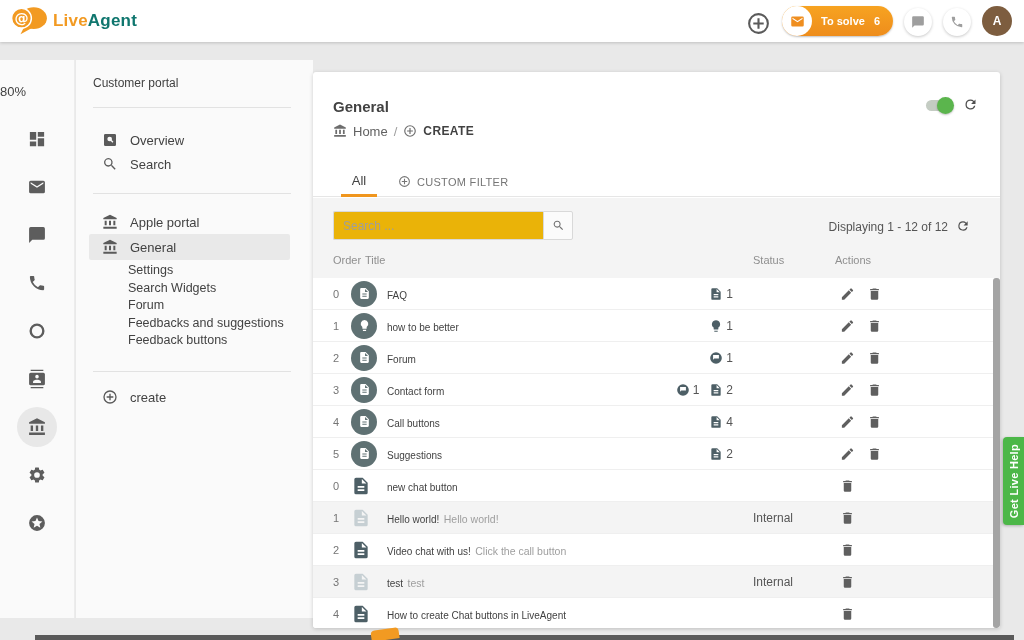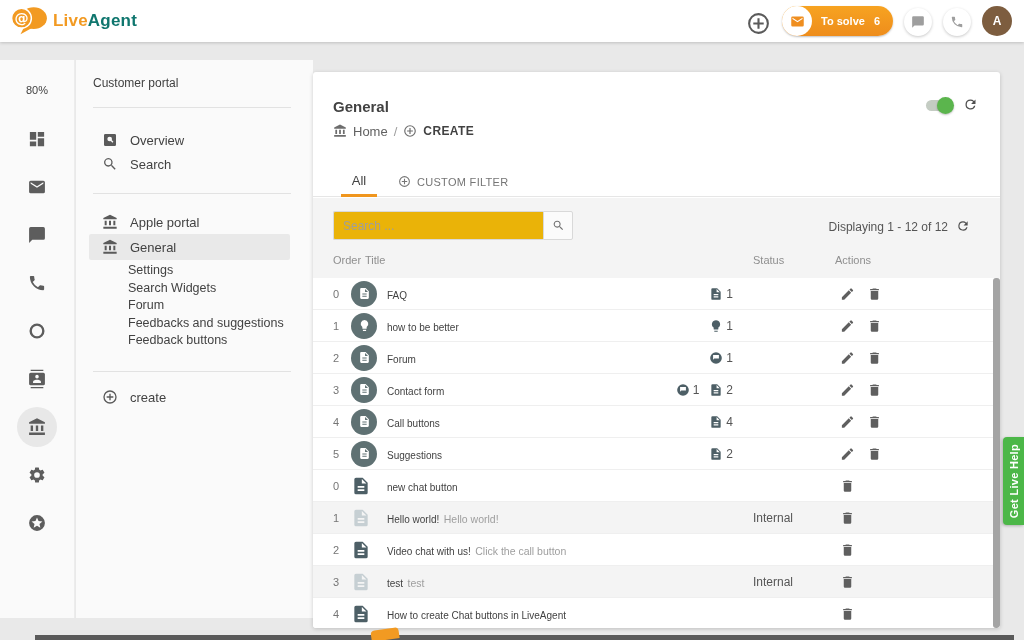--- a/index.html
+++ b/index.html
@@ -31,22 +31,22 @@
   .tb-circle{width:28px;height:28px;border-radius:50%;background:#fff;
              box-shadow:0 1px 3px rgba(0,0,0,.22);display:flex;align-items:center;
              justify-content:center;color:#9e9e9e;cursor:pointer}
   .tb-circle .ic{width:14px;height:14px}
   .tb-avatar{width:30px;height:30px;border-radius:50%;background:var(--avatar);color:#fff;
              font-size:12px;font-weight:bold;display:flex;align-items:center;justify-content:center;cursor:pointer}
 
   
   .rail{position:absolute;left:0;top:60px;width:75px;height:558px;background:#fafafa;
         border-right:1px solid #ececec;z-index:2}
-  .rail-percent{position:absolute;left:0;top:24px;width:100%;text-align:center;
-                font-size:11px;color:#424242}
+  .rail-percent{position:absolute;left:0;top:24px;width:100%;
+                font-size:13px;color:#424242}
   .rail-active-bg{position:absolute;left:50%;top:367px;width:40px;height:40px;border-radius:50%;
                   background:#e8e8e8;transform:translate(-50%,-50%)}
   .rail-icon{position:absolute;left:50%;width:19px;height:19px;color:#5d5d5d;
              transform:translate(-50%,-50%);cursor:pointer}
 
   
   .sidebar{position:absolute;left:76px;top:60px;width:237px;height:558px;background:#fafafa;z-index:2}
   .sb-title{position:absolute;left:17px;top:16px;font-size:12px;font-weight:normal;color:#3f3f3f}
   .sb-div{position:absolute;left:17px;right:22px;height:1px;background:#e2e2e2}
   .sb-item{position:absolute;left:0;width:100%;height:24px;display:flex;align-items:center;

